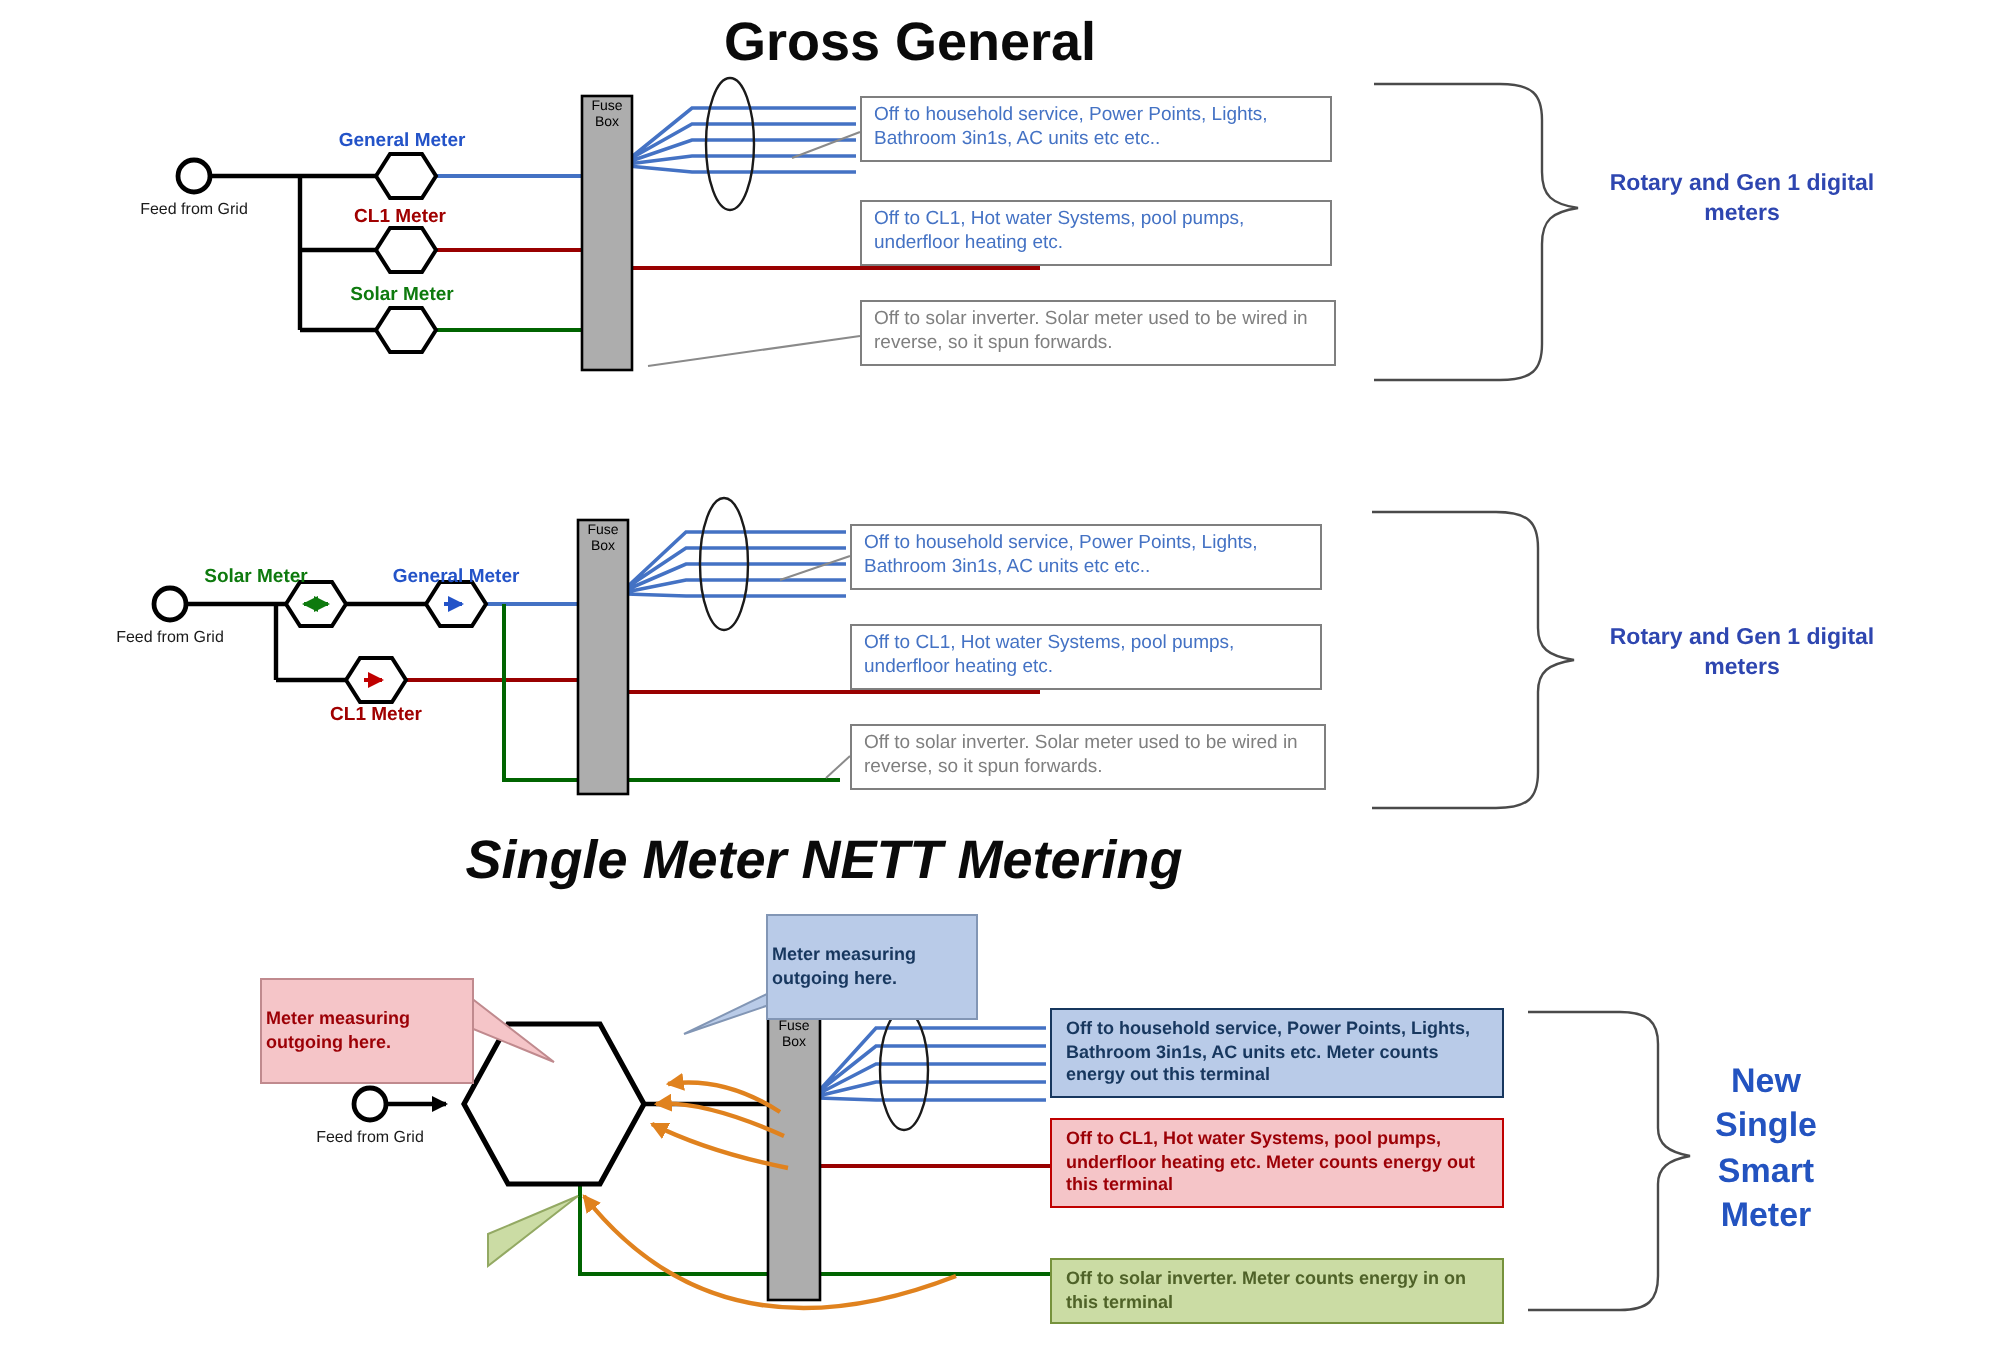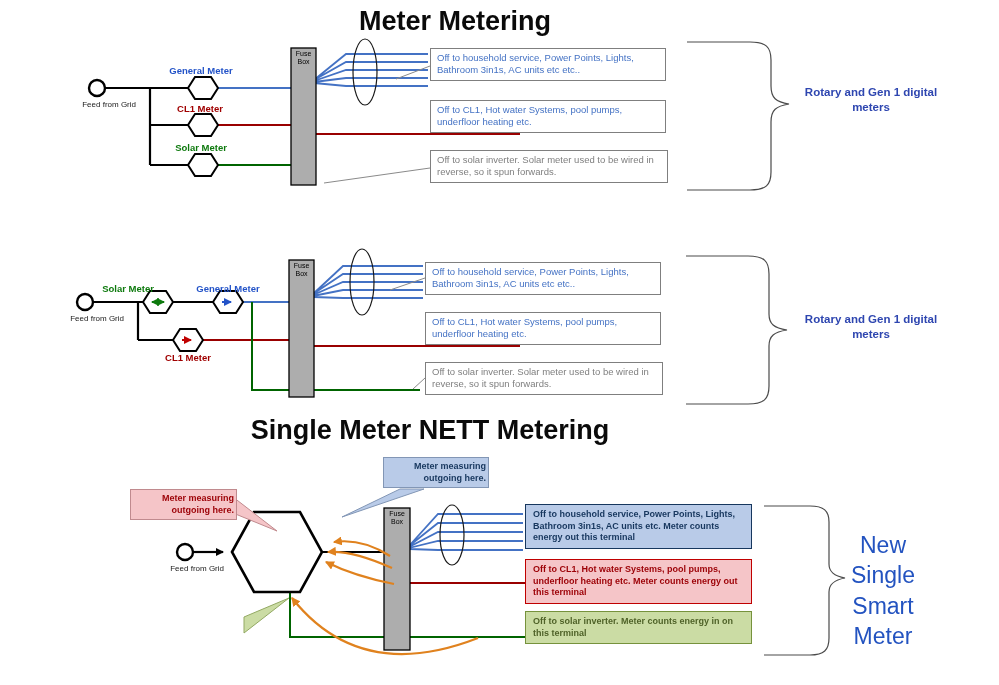--- a/index.html
+++ b/index.html
@@ -1,38 +1,38 @@
 <!DOCTYPE html>
 <html><head>
 <meta charset="utf-8">
 <style>
   * { margin:0; padding:0; box-sizing:border-box; }
   html,body { background:#fff; font-family:"Liberation Sans", sans-serif; }
   .stage { position:relative; width:999px; height:685px; background:#fff; overflow:hidden; }
   .stage > svg { position:absolute; left:0; top:0; }
   .abs { position:absolute; }
   .title { font-weight:bold; font-size:27px; color:#0a0a0a; text-align:center; }
-  .small { font-size:8px; color:#1a1a1a; text-align:right; }
+  .small { font-size:8px; color:#1a1a1a; text-align:center; }
   .mlabel { font-size:9.5px; font-weight:bold; text-align:center; white-space:nowrap; }
   .blue-t { color:#2353C8; } .red-t { color:#A00000; } .green-t { color:#0E7A0E; }
   .fuselabel { font-size:7px; line-height:1.15; text-align:center; color:#000; }
   .callout { background:#fff; border:1px solid #7f7f7f; font-size:9.5px; line-height:1.3;
              padding:3px 6px; color:#4472C4; }
   .callout.gray { color:#7F7F7F; }
   .bracelabel { font-weight:bold; font-size:11.5px; color:#2E46B0; text-align:center; line-height:1.3; }
-  .bubble { font-size:9px; font-weight:bold; text-align:right; padding:3px 2px; line-height:1.3;
+  .bubble { font-size:9px; font-weight:bold; text-align:left; padding:14px 2px; line-height:1.3;
             border:1px solid; }
   .bubble.blue  { background:#B9CBE8; border-color:#8296B5; color:#17375E; }
   .bubble.pink  { background:#F5C5C8; border-color:#C08A8E; color:#9C0006; }
   .bubble.green { background:#CBDCA4; border-color:#93A963; color:#4F6228; }
   .terminal { font-size:9px; font-weight:bold; line-height:1.3; padding:4px 7px; border:1px solid; }
   .terminal.blue  { background:#B9CBE8; border-color:#17375E; color:#17375E; }
   .terminal.red   { background:#F5C5C8; border-color:#C00000; color:#9C0006; }
   .terminal.green { background:#CBDCA4; border-color:#76923C; color:#4F6228; }
-  .smartlabel { font-weight:normal; font-size:23px; color:#2353C0; text-align:center; line-height:1.32; }
+  .smartlabel { font-weight:bold; font-size:17px; color:#2353C0; text-align:center; line-height:1.32; }
   
   .wk  { stroke:#000;    stroke-width:2.2; fill:none; }
   .wb  { stroke:#4472C4; stroke-width:2;   fill:none; }
   .wr  { stroke:#990000; stroke-width:2;   fill:none; }
   .wg  { stroke:#006400; stroke-width:2;   fill:none; }
   .fan { stroke:#4472C4; stroke-width:1.8; fill:none; }
   .hex { fill:#fff; stroke:#000; stroke-width:2; }
   .fuse{ fill:#ADADAD; stroke:#000; stroke-width:1.3; }
   .ell { fill:none; stroke:#1a1a1a; stroke-width:1.2; }
   .leader { stroke:#8a8a8a; stroke-width:1; fill:none; }
@@ -123,44 +123,44 @@
       <path class="oarr" d="M394,584 Q354,576 326,562" marker-end="url(#mO)"></path>
       <path class="oarr" d="M390,556 Q362,538 334,542" marker-end="url(#mO)"></path>
       <path class="oarr" d="M478,638 Q360,684 292,598" marker-end="url(#mO)"></path>
       <polygon points="400,489 424,489 342,517" fill="#B9CBE8" stroke="#8296B5" stroke-width="1"></polygon>
       <polygon points="233,497 233,513 277,531" fill="#F5C5C8" stroke="#C08A8E" stroke-width="1"></polygon>
       <polygon points="244,617 244,633 289,598" fill="#CBDCA4" stroke="#93A963" stroke-width="1"></polygon>
       <path class="brace" d="M764,506 H810 C824,506 829,511 829,522 L829,564 C829,572 834,576 845,578 C834,580 829,584 829,592 L829,638 C829,650 824,655 810,655 L764,655"></path>
     </g>
   </svg>
 
-  <div class="abs title" style="left:255px; top:6px; width:400px;">Meter Metering</div>
+  <div class="abs title" style="left:255px; top:6px; width:400px;">Gross General</div>
   <div class="abs small" style="left:58px; top:100px; width:78px;">Feed from Grid</div>
   <div class="abs mlabel blue-t" style="left:151px; top:65px;  width:100px;">General Meter</div>
   <div class="abs mlabel red-t" style="left:150px; top:103px; width:100px;">CL1 Meter</div>
   <div class="abs mlabel green-t" style="left:151px; top:142px; width:100px;">Solar Meter</div>
   <div class="abs fuselabel" style="left:291px; top:50px; width:25px;">Fuse Box</div>
   <div class="abs callout" style="left:430px; top:48px;  width:236px;">Off to household service, Power Points, Lights, Bathroom 3in1s, AC units etc etc..</div>
   <div class="abs callout" style="left:430px; top:100px; width:236px;">Off to CL1, Hot water Systems, pool pumps, underfloor heating etc.</div>
   <div class="abs callout gray" style="left:430px; top:150px; width:238px;">Off to solar inverter.  Solar meter used to be wired in reverse, so it spun forwards.</div>
   <div class="abs bracelabel" style="left:790px; top:85px; width:162px;">Rotary and Gen 1 digital meters</div>
 
   <div class="abs small" style="left:46px; top:314px; width:78px;">Feed from Grid</div>
   <div class="abs mlabel green-t" style="left:78px;  top:283px; width:100px;">Solar Meter</div>
   <div class="abs mlabel blue-t" style="left:178px; top:283px; width:100px;">General Meter</div>
   <div class="abs mlabel red-t" style="left:138px; top:352px; width:100px;">CL1 Meter</div>
   <div class="abs fuselabel" style="left:289px; top:262px; width:25px;">Fuse Box</div>
   <div class="abs callout" style="left:425px; top:262px; width:236px;">Off to household service, Power Points, Lights, Bathroom 3in1s, AC units etc etc..</div>
   <div class="abs callout" style="left:425px; top:312px; width:236px;">Off to CL1, Hot water Systems, pool pumps, underfloor heating etc.</div>
   <div class="abs callout gray" style="left:425px; top:362px; width:238px;">Off to solar inverter.  Solar meter used to be wired in reverse, so it spun forwards.</div>
   <div class="abs bracelabel" style="left:790px; top:312px; width:162px;">Rotary and Gen 1 digital meters</div>
 
-  <div class="abs title" style="left:130px; top:415px; width:600px;">Single Meter NETT Metering</div>
+  <div class="abs title" style="left:112px; top:415px; width:600px;font-style:italic;">Single Meter NETT Metering</div>
   <div class="abs bubble blue" style="left:383px; top:457px; width:106px;">Meter measuring outgoing here.</div>
   <div class="abs bubble pink" style="left:130px; top:489px; width:107px;">Meter measuring outgoing here.</div>
   <div class="abs small" style="left:146px; top:564px; width:78px;">Feed from Grid</div>
   <div class="abs fuselabel" style="left:384px; top:510px; width:26px;">Fuse Box</div>
   <div class="abs terminal blue" style="left:525px; top:504px; width:227px;">Off to household service, Power Points, Lights, Bathroom 3in1s, AC units etc.  Meter counts energy out this terminal</div>
   <div class="abs terminal red" style="left:525px; top:559px; width:227px;">Off to CL1, Hot water Systems, pool pumps, underfloor heating etc. Meter counts energy out this terminal</div>
-  <div class="abs terminal green" style="left:525px; top:611px; width:227px;">Off to solar inverter.  Meter counts energy in on this terminal</div>
+  <div class="abs terminal green" style="left:525px; top:629px; width:227px;">Off to solar inverter.  Meter counts energy in on this terminal</div>
   <div class="abs smartlabel" style="left:843px; top:530px; width:80px;">New Single Smart Meter</div>
 
 </div>
 
 </body></html>

